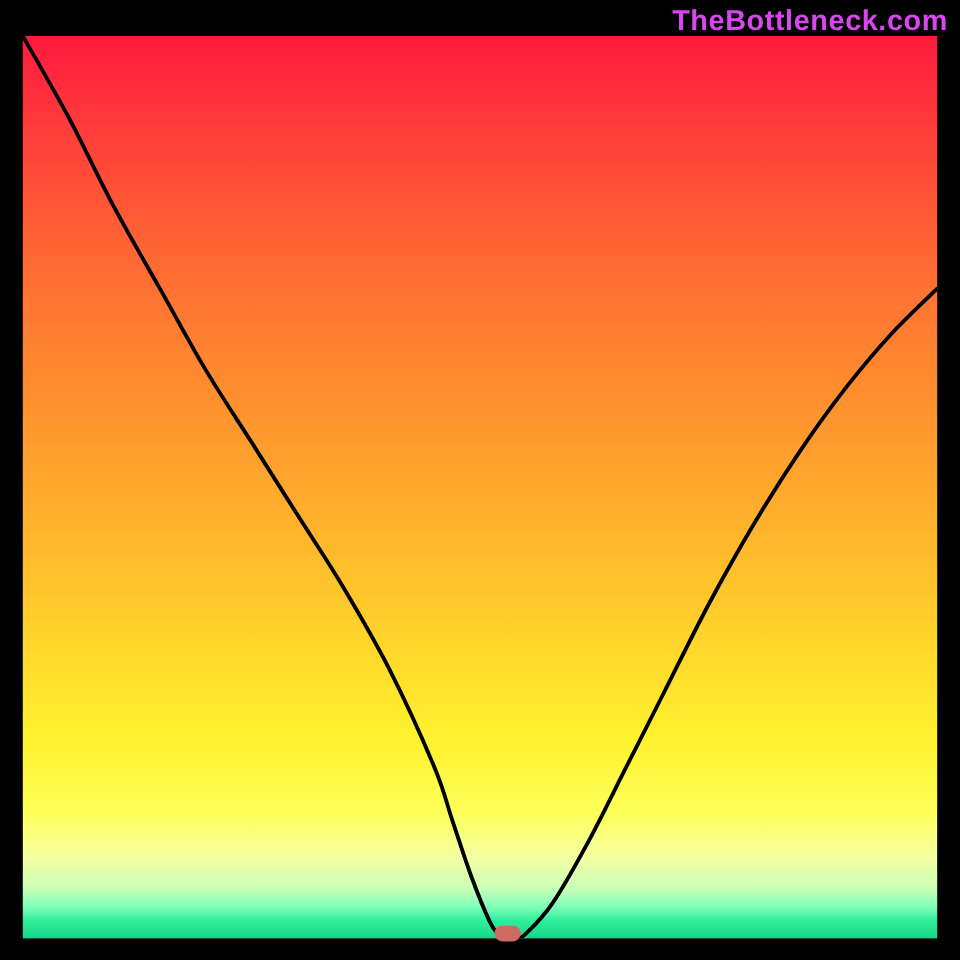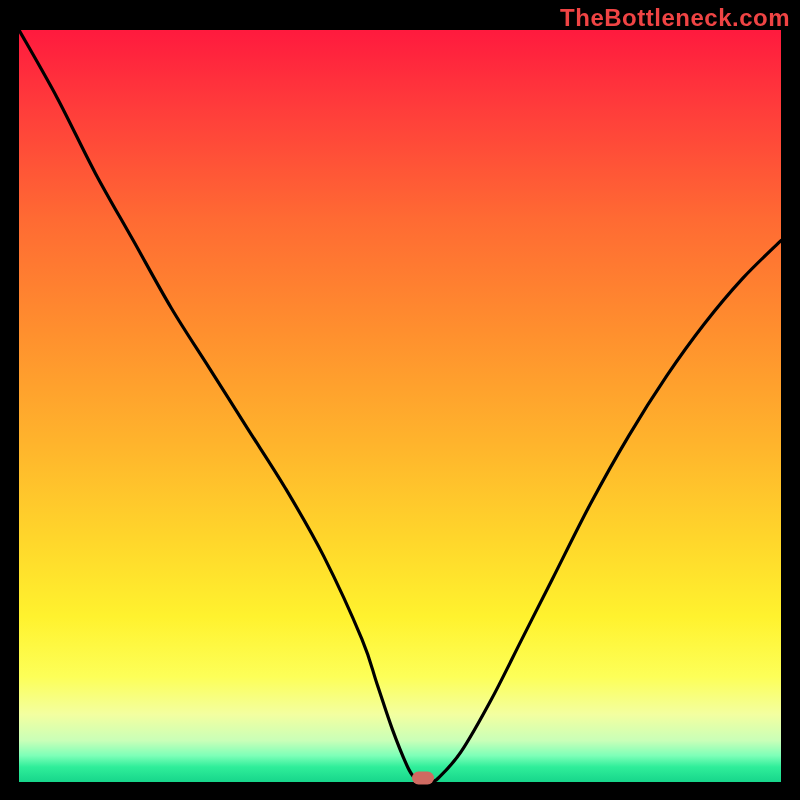--- a/index.html
+++ b/index.html
@@ -14,21 +14,21 @@
   .frame {
     position: relative;
     width: 800px;
     height: 800px;
     background: #000;
   }
   .watermark {
     position: absolute;
     top: 4px;
     right: 10px;
-    color: #ef4444;
+    color: #d946ef;
     font-size: 24px;
     font-weight: bold;
     letter-spacing: 0.5px;
     user-select: none;
   }
   .plot {
     position: absolute;
     left: 19px;
     top: 30px;
     width: 762px;

